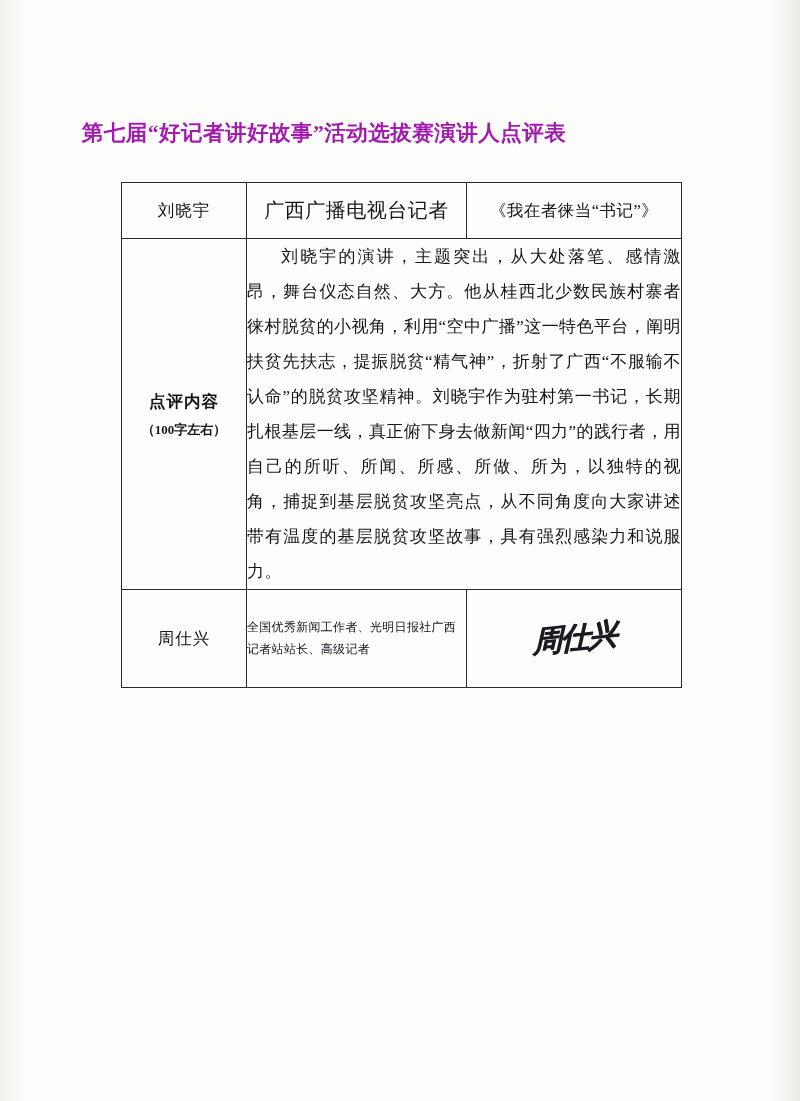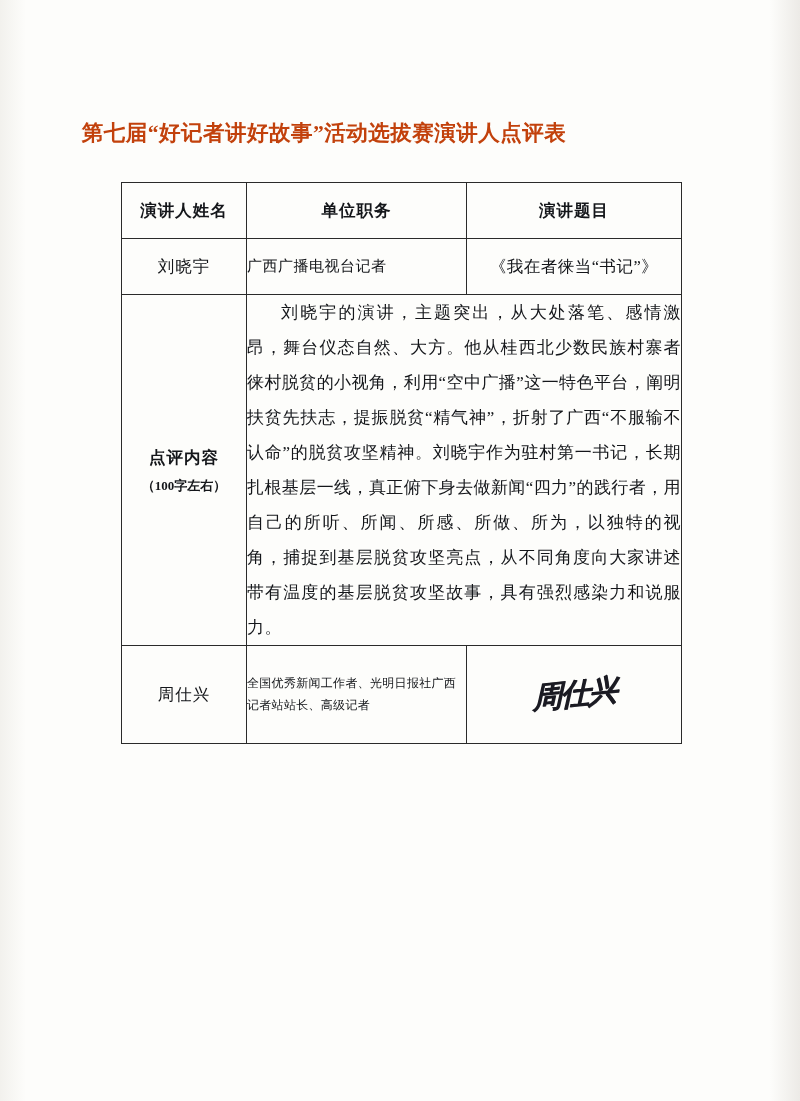--- a/index.html
+++ b/index.html
@@ -35,21 +35,21 @@
   }
   .doc-title {
     position: absolute;
     top: 118px;
     left: 0;
     width: 648px;
     text-align: center;
     font-size: 21.5px;
     font-weight: bold;
     letter-spacing: 0.5px;
-    color: #c2410c;
+    color: #a21caf;
     font-family: "Liberation Serif", "DejaVu Serif", serif;
   }
   table.main-table {
     position: absolute;
     top: 182px;
     left: 121px;
     width: 560px;
     border-collapse: collapse;
     table-layout: fixed;
   }
@@ -73,22 +73,22 @@
   .row-h2 { height: 56px; }
   .row-h4 { height: 48px; }
   .row-h5 { height: 98px; }
 
   .name-cell {
     font-size: 16.5px;
     text-align: center;
     letter-spacing: 1px;
   }
   .unit-cell {
-    font-size: 15px;
-    text-align: left;
+    font-size: 20px;
+    text-align: center;
     letter-spacing: 0.5px;
   }
   .topic-cell {
     font-size: 16.5px;
     text-align: center;
     letter-spacing: 0.5px;
     margin-top: 40px;
   }
   .label-cell {
     text-align: center;
@@ -151,25 +151,20 @@
 
     <div class="doc-title">第七届“好记者讲好故事”活动选拔赛演讲人点评表</div>
 
     <table class="main-table">
       <colgroup>
         <col style="width: 125px;">
         <col style="width: 220px;">
         <col style="width: 215px;">
       </colgroup>
       <tbody>
-        <tr class="row-h1">
-          <td class="hdr cell-pad">演讲人姓名</td>
-          <td class="hdr cell-pad">单位职务</td>
-          <td class="hdr cell-pad">演讲题目</td>
-        </tr>
         <tr class="row-h2">
           <td class="name-cell cell-pad">刘晓宇</td>
           <td class="unit-cell cell-pad">广西广播电视台记者</td>
           <td class="topic-cell cell-pad">《我在者徕当“书记”》</td>
         </tr>
         <tr>
           <td class="label-cell">
             <span>点评内容</span>
             <span class="label-sub">（100字左右）</span>
           </td>

